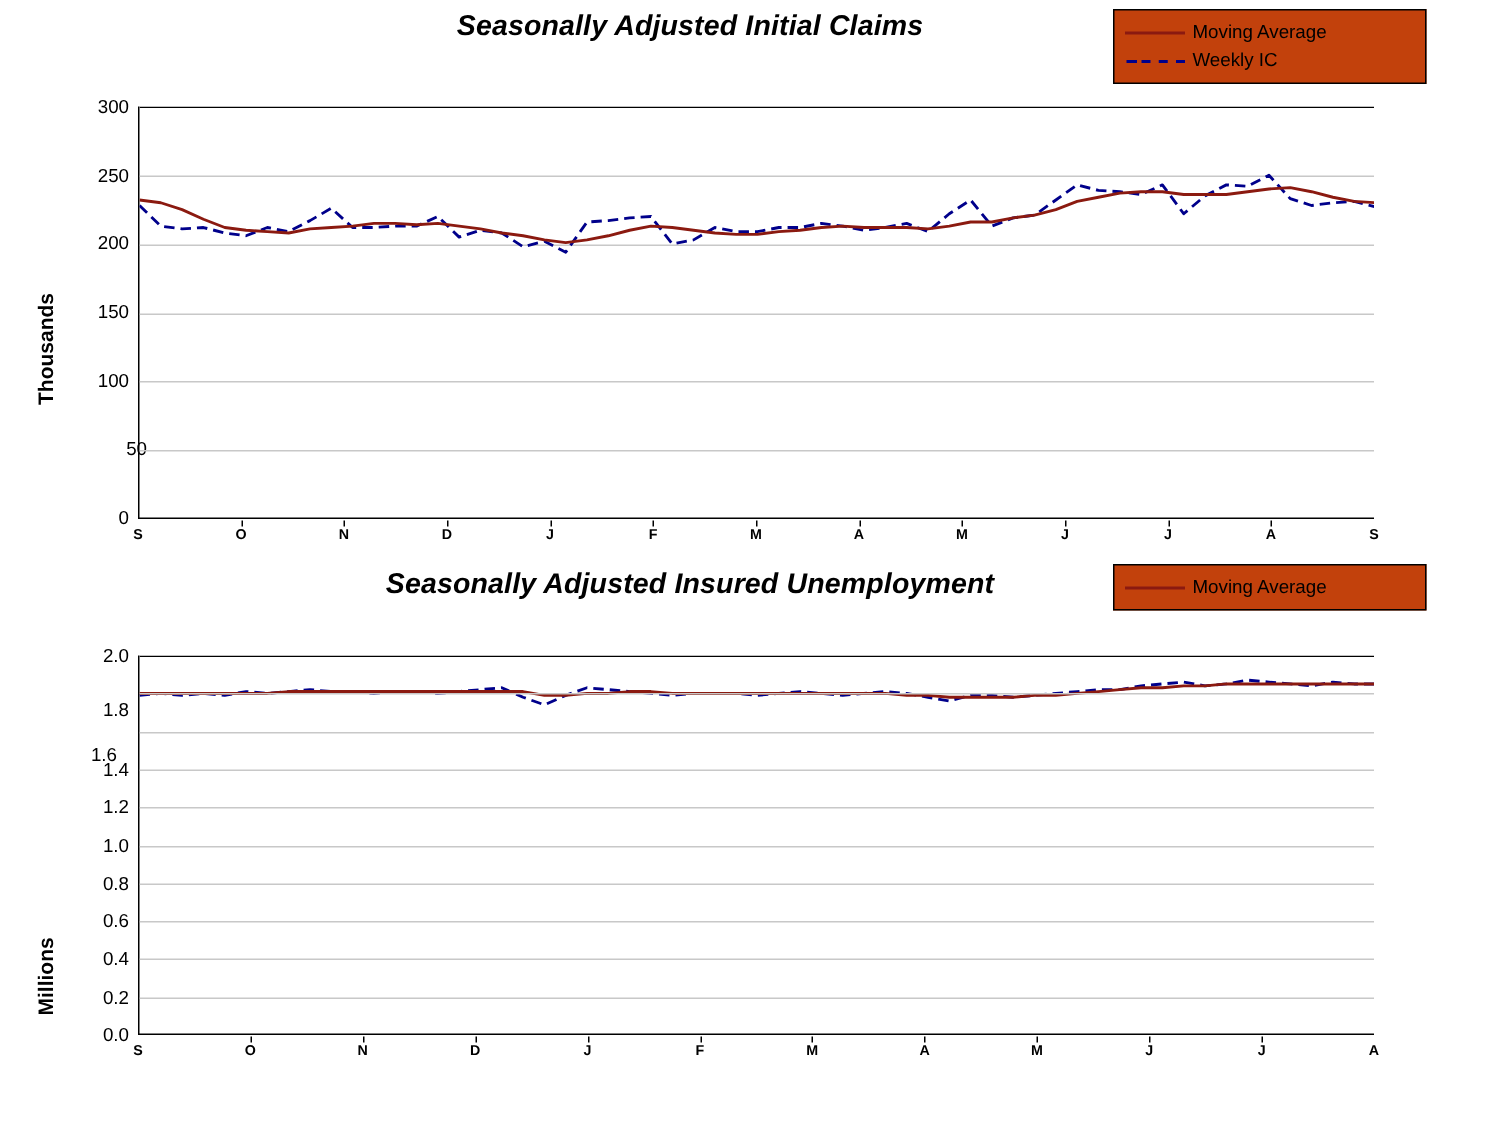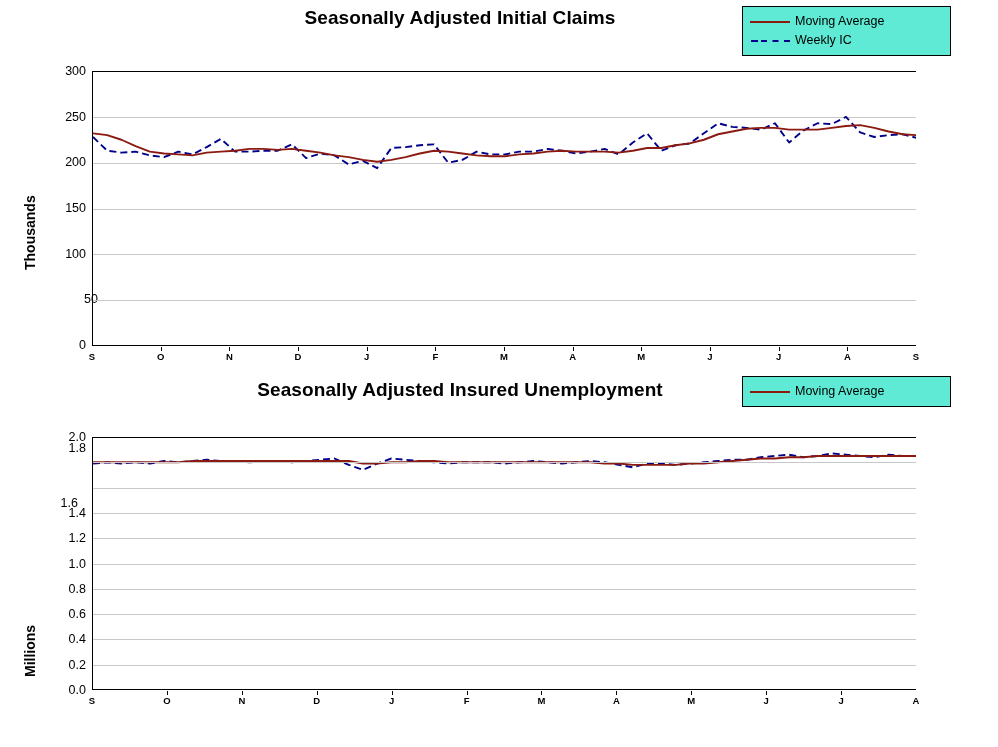--- a/index.html
+++ b/index.html
@@ -21,37 +21,38 @@
     width: 998px;
   }
   #chart-top { top: 0; height: 372px; }
   #chart-bottom { top: 372px; height: 375px; }
 
   .title-wrap {
     text-align: center;
     width: 860px;
     margin-left: 30px;
     padding-top: 6px;
+    font-style: italic;
   }
   .chart-title {
     font-size: 19px;
     font-weight: bold;
     line-height: 23px;
     letter-spacing: 0.1px;
   }
   .chart-subtitle {
     font-size: 14.5px;
     font-weight: normal;
     line-height: 19px;
   }
 
   .legend {
     position: absolute;
     border: 1px solid #000000;
-    background: #5eead4;
+    background: #c2410c;
     padding: 5px 10px 5px 7px;
     font-size: 12.5px;
     line-height: 19px;
     z-index: 5;
   }
   .legend-row {
     display: flex;
     align-items: center;
     white-space: nowrap;
   }
@@ -238,21 +239,21 @@
   <div id="yticks-bottom">
       <div class="ytick-label" style="top: 318px; left: 40px; width: 46px;">0.0</div>
       <div class="ytick-label" style="top: 292.7px; left: 40px; width: 46px;">0.2</div>
       <div class="ytick-label" style="top: 267.4px; left: 40px; width: 46px;">0.4</div>
       <div class="ytick-label" style="top: 242.1px; left: 40px; width: 46px;">0.6</div>
       <div class="ytick-label" style="top: 216.8px; left: 40px; width: 46px;">0.8</div>
       <div class="ytick-label" style="top: 191.5px; left: 40px; width: 46px;">1.0</div>
       <div class="ytick-label" style="top: 166.2px; left: 40px; width: 46px;">1.2</div>
       <div class="ytick-label" style="top: 140.9px; left: 40px; width: 46px;">1.4</div>
       <div class="ytick-label" style="top: 115.6px; left: 32px; width: 46px; margin-top: 15px;">1.6</div>
-      <div class="ytick-label" style="top: 76px; left: 40px; width: 46px;">1.8</div>
+      <div class="ytick-label" style="top: 101px; left: 40px; width: 46px;">1.8</div>
       <div class="ytick-label" style="top: 65px; left: 40px; width: 46px;">2.0</div>
     </div>
 
   <div class="plot-area" id="plot-bottom" style="left:92px; top:65px; width:824px; height:253px;">
     <div class="plot-inner">
       <div class="top-border"></div>
       <svg class="series" id="svg-bottom" width="824" height="253" viewBox="0 0 824 253" preserveAspectRatio="none">
           <polyline points="0.00,26.56 14.21,25.30 28.41,26.56 42.62,25.30 56.83,26.56 71.03,24.03 85.24,25.30 99.45,24.03 113.66,22.77 127.86,24.03 142.07,24.03 156.28,25.30 170.48,24.03 184.69,24.03 198.90,25.30 213.10,24.03 227.31,22.77 241.52,21.50 255.72,27.83 269.93,32.89 284.14,26.56 298.34,21.50 312.55,22.77 326.76,24.03 340.97,25.30 355.17,26.56 369.38,25.30 383.59,25.30 397.79,25.30 412.00,26.56 426.21,25.30 440.41,24.03 454.62,25.30 468.83,26.56 483.03,25.30 497.24,24.03 511.45,25.30 525.66,27.83 539.86,30.36 554.07,26.56 568.28,26.56 582.48,27.83 596.69,26.56 610.90,25.30 625.10,24.03 639.31,22.77 653.52,22.77 667.72,20.24 681.93,18.97 696.14,17.71 710.34,20.24 724.55,18.97 738.76,16.44 752.97,17.71 767.17,18.97 781.38,20.24 795.59,17.71 809.79,18.97 824.00,18.97" fill="none" stroke="#00008b" stroke-width="1.9" stroke-dasharray="7,4" stroke-linejoin="round"></polyline>
           <polyline points="0.00,25.30 14.21,25.30 28.41,25.30 42.62,25.30 56.83,25.30 71.03,25.30 85.24,25.30 99.45,24.03 113.66,24.03 127.86,24.03 142.07,24.03 156.28,24.03 170.48,24.03 184.69,24.03 198.90,24.03 213.10,24.03 227.31,24.03 241.52,24.03 255.72,24.03 269.93,26.56 284.14,26.56 298.34,25.30 312.55,25.30 326.76,24.03 340.97,24.03 355.17,25.30 369.38,25.30 383.59,25.30 397.79,25.30 412.00,25.30 426.21,25.30 440.41,25.30 454.62,25.30 468.83,25.30 483.03,25.30 497.24,25.30 511.45,26.56 525.66,26.56 539.86,27.83 554.07,27.83 568.28,27.83 582.48,27.83 596.69,26.56 610.90,26.56 625.10,25.30 639.31,24.03 653.52,22.77 667.72,21.50 681.93,21.50 696.14,20.24 710.34,20.24 724.55,18.97 738.76,18.97 752.97,18.97 767.17,18.97 781.38,18.97 795.59,18.97 809.79,18.97 824.00,18.97" fill="none" stroke="#8b1a10" stroke-width="1.9" stroke-linejoin="round"></polyline>
         </svg>

